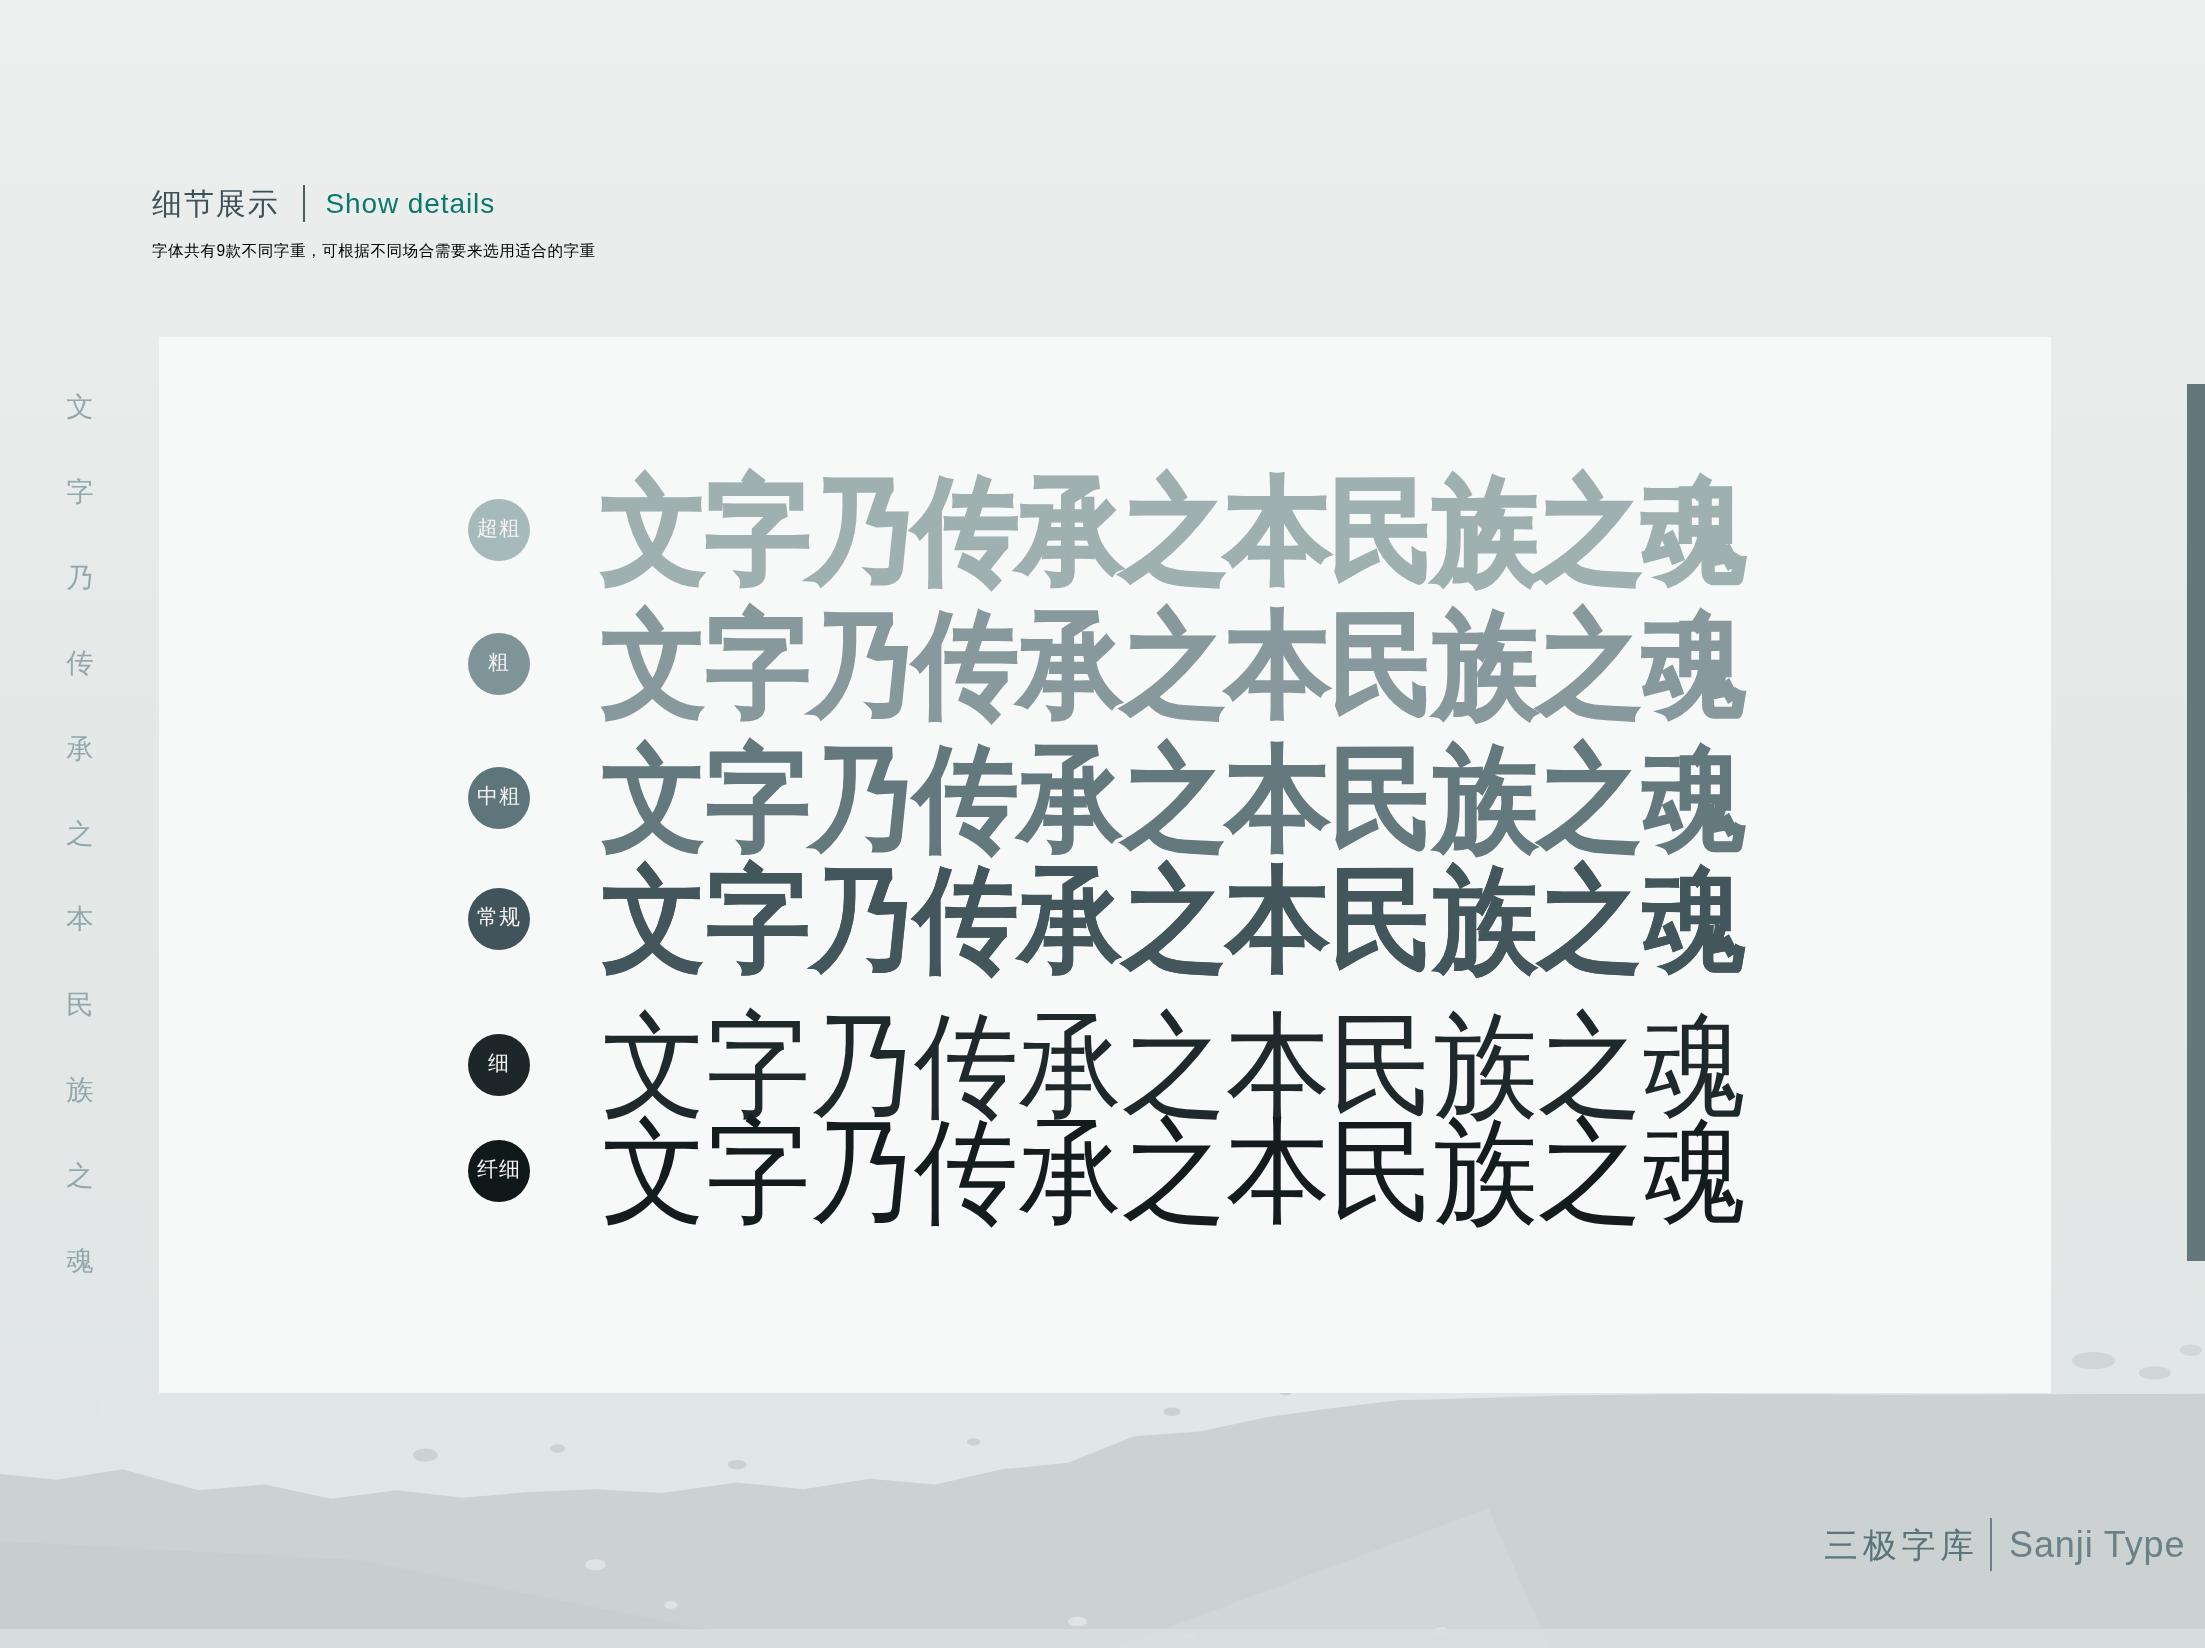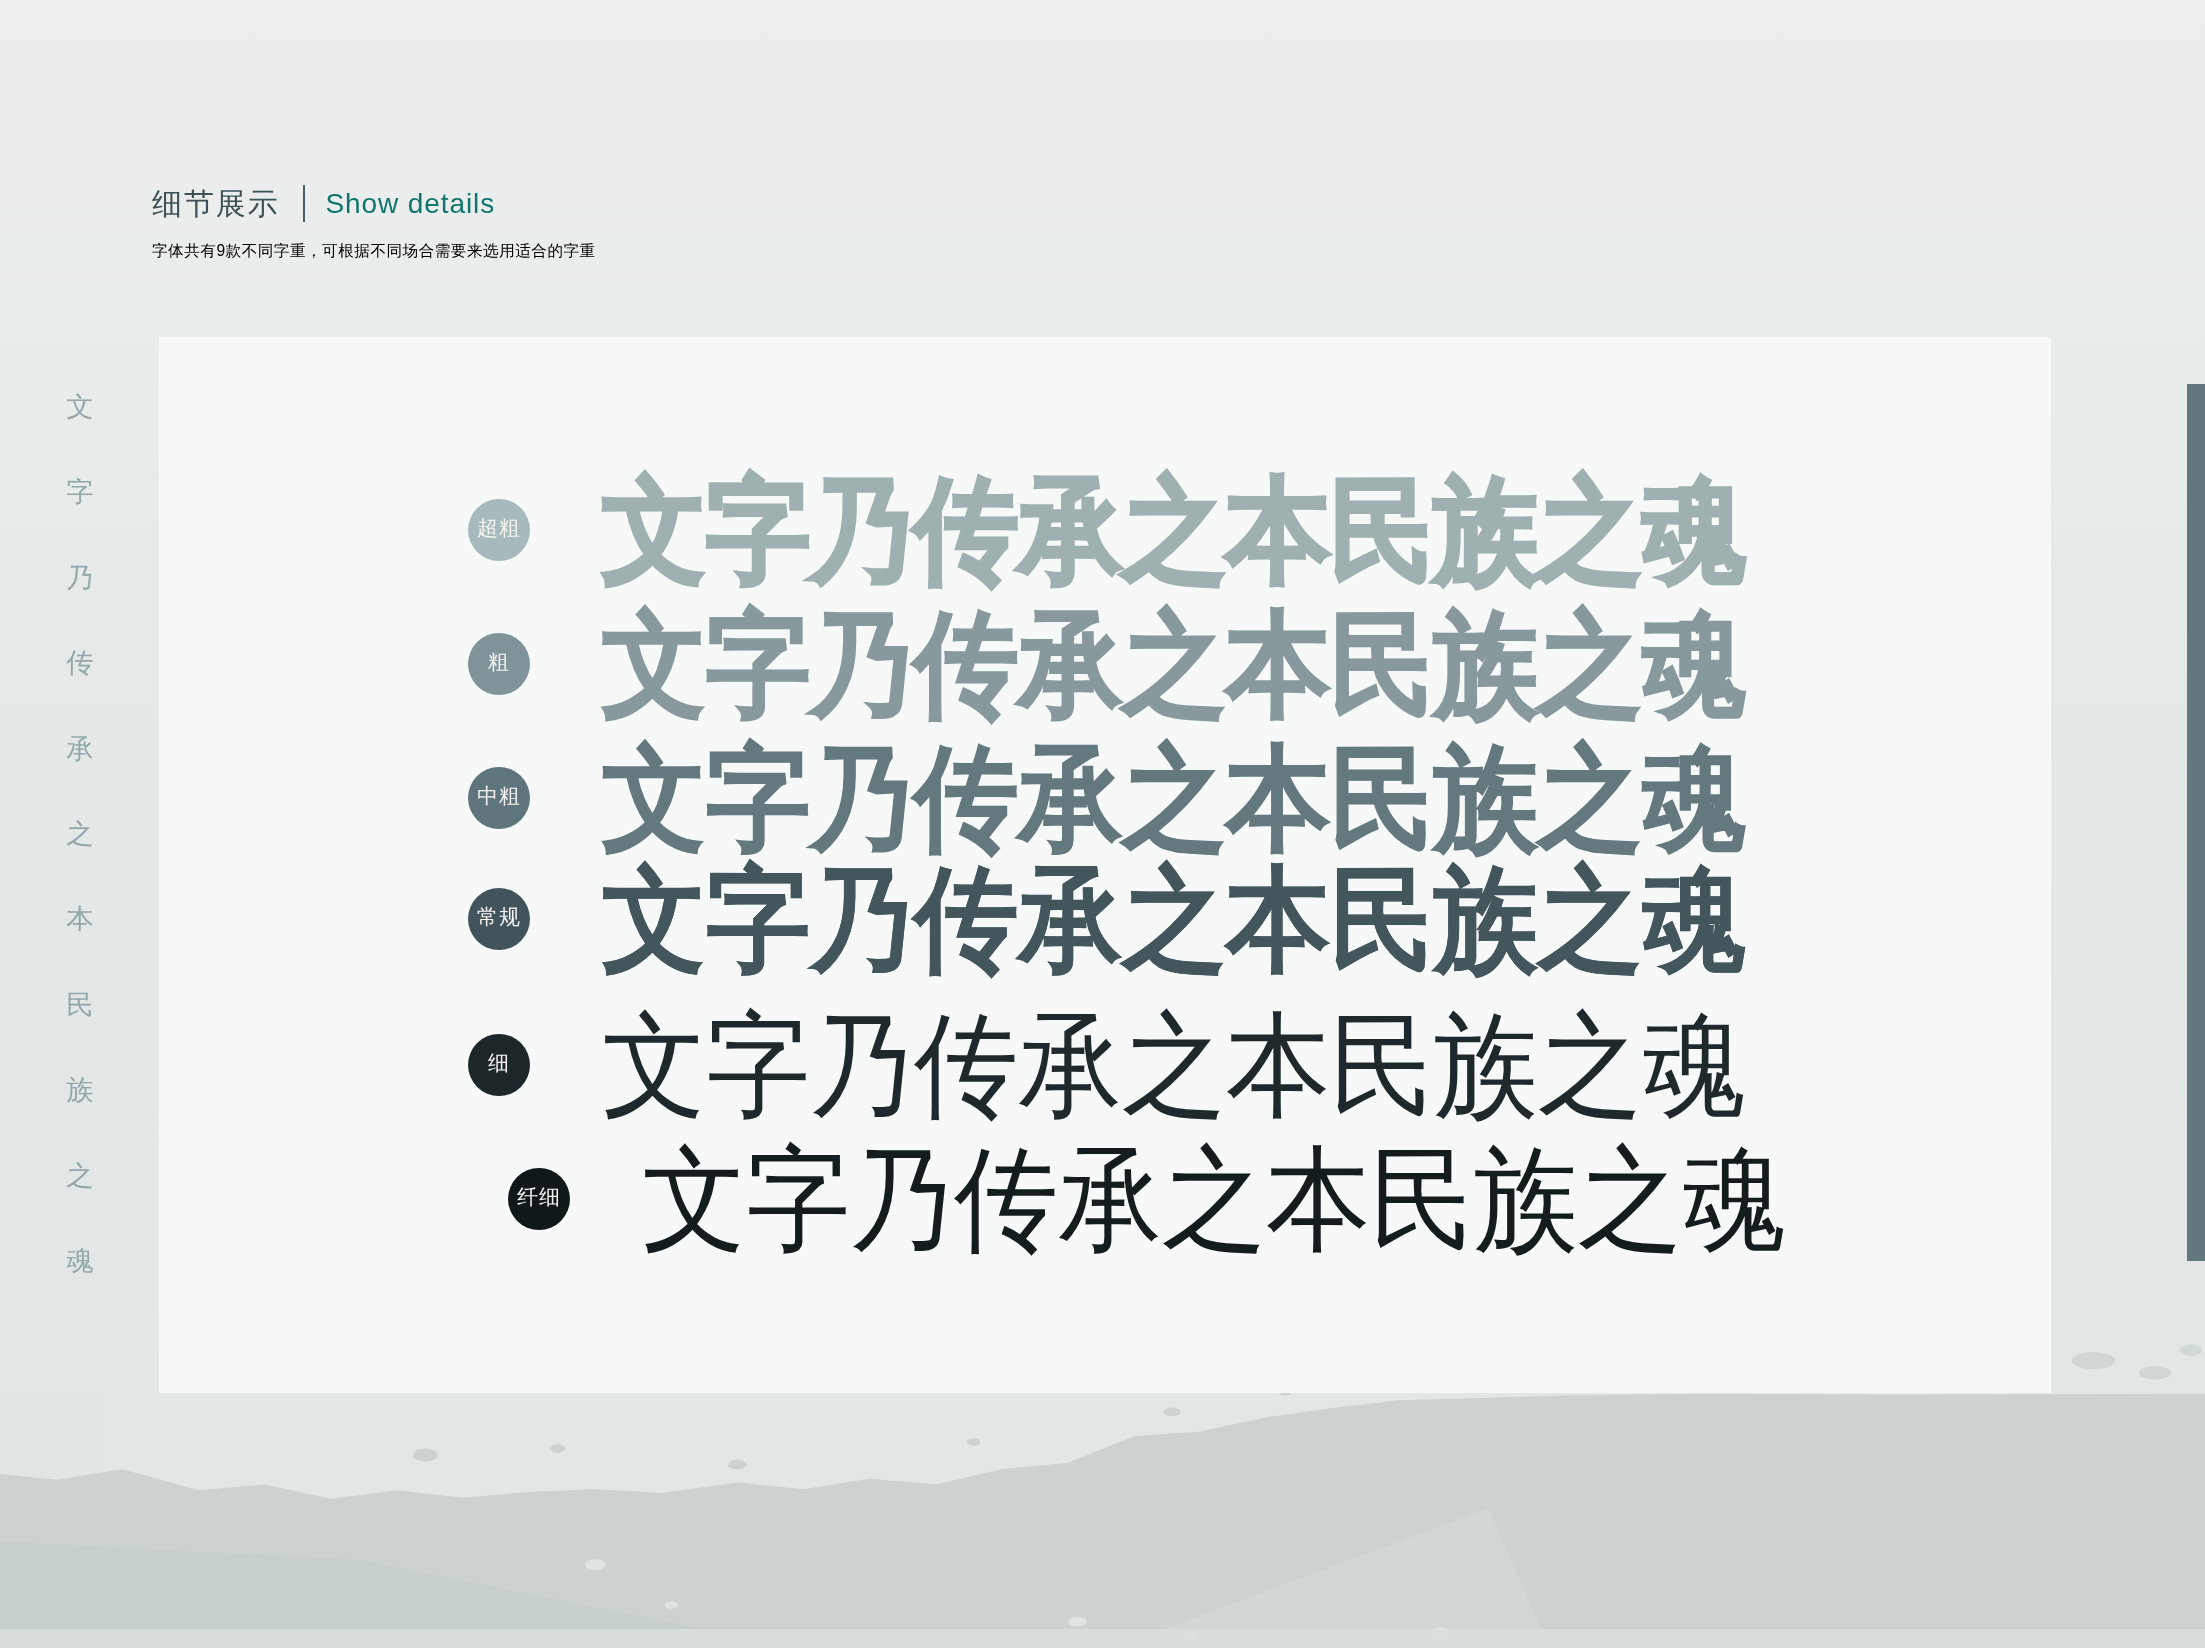--- a/index.html
+++ b/index.html
@@ -28,21 +28,21 @@
   .card{
     position:absolute;left:159px;top:337px;width:1892px;height:1056px;
     background:#f7f9f8;z-index:3;
   }
   .row{position:absolute;left:0;width:100%;height:123px;}
   .row:nth-child(1){top:131px;}
   .row:nth-child(2){top:265px;}
   .row:nth-child(3){top:399px;padding-left:43px;}
   .row:nth-child(4){top:520px;}
   .row:nth-child(5){top:666px;}
-  .row:nth-child(6){top:800px;margin-left:40px;}
+  .row:nth-child(6){top:772px;}
   .badge{
     position:absolute;left:309px;top:50%;transform:translateY(-50%);
     width:62px;height:62px;border-radius:50%;
     display:flex;align-items:center;justify-content:center;
     color:#f6f4f2;font-size:21px;letter-spacing:0.9px;line-height:1;font-family:Liberation Mono, monospace;
   }
   .sample{
     position:absolute;left:443px;top:50%;
     transform:translateY(-50%) scaleY(1.1);transform-origin:left center;
     font-size:104px;line-height:1;letter-spacing:0px;white-space:nowrap;
@@ -137,15 +137,20 @@
         </div>
         <div class="row">
           <div class="badge" style="background: rgb(16, 24, 26);">纤细</div>
           <div class="sample" style="color: rgb(20, 28, 30); font-weight: 200;">文字乃传承之本民族之魂</div>
         </div>
       </div>
   </div>
 
   <div class="right-bar" style="background: rgb(99, 120, 125);"></div>
 
+  <div class="footer">
+    <span class="brand-cn">三极字库</span>
+    <span class="brand-divider"></span>
+    <span class="brand-en">Sanji Type</span>
+  </div>
 
 </div>
 
 
 </body></html>

